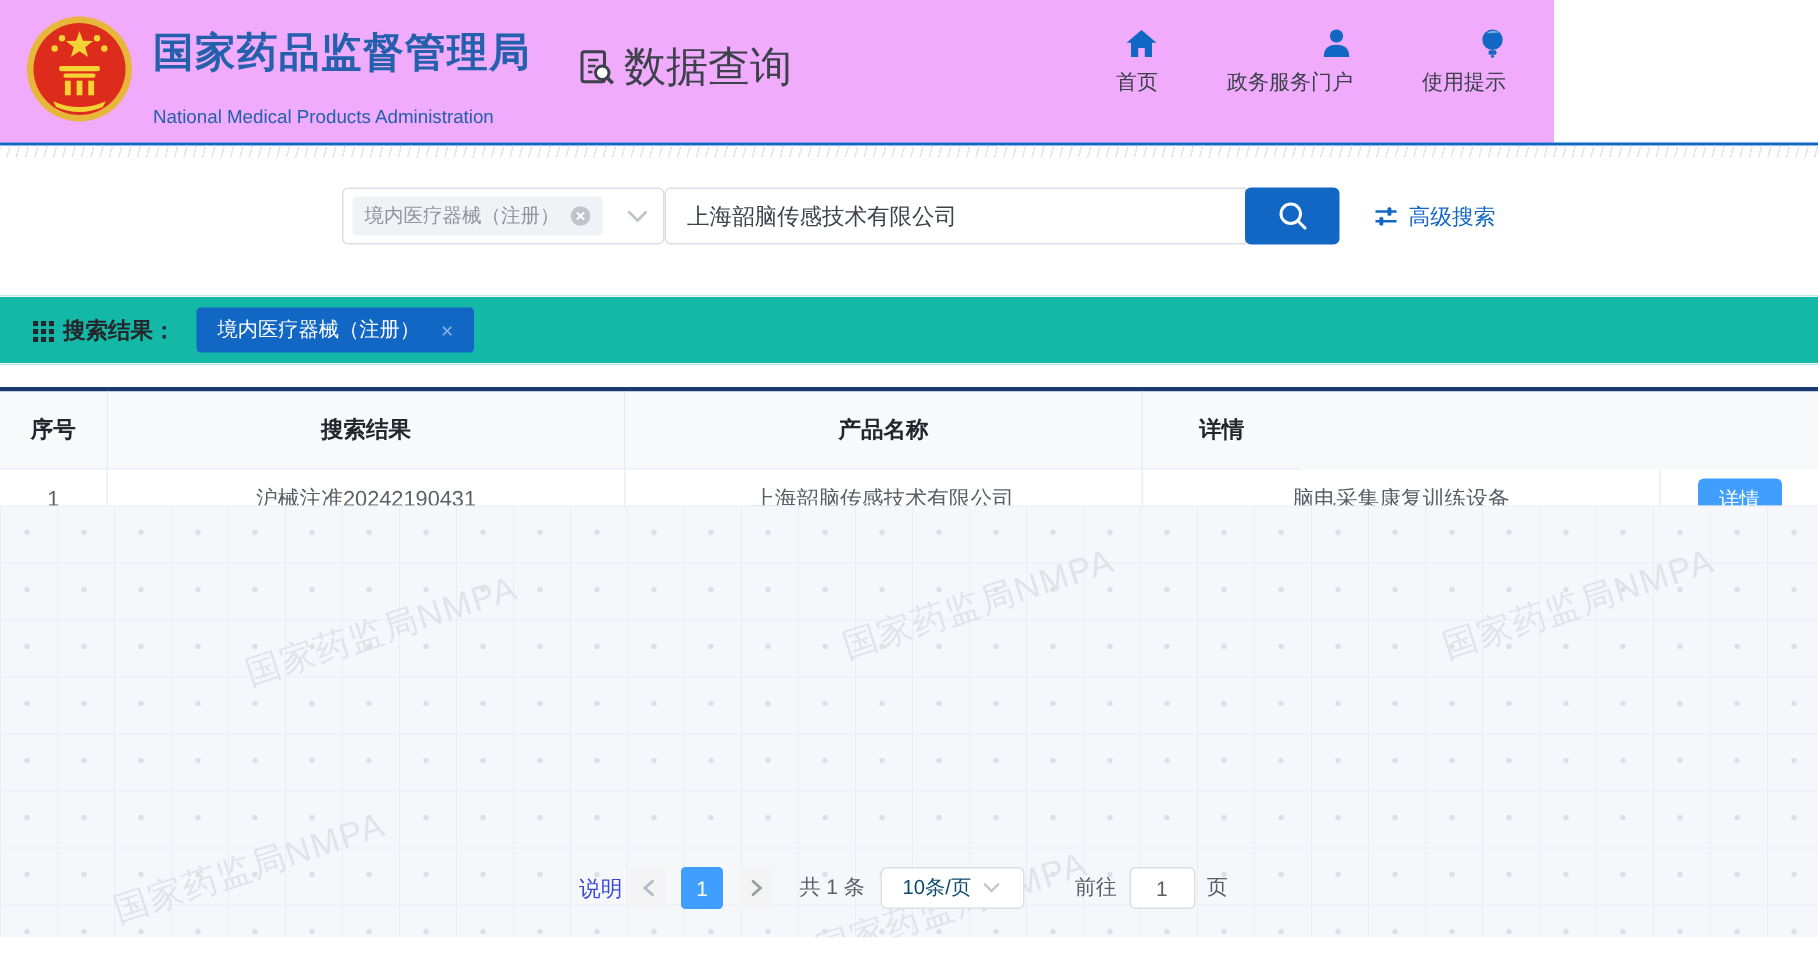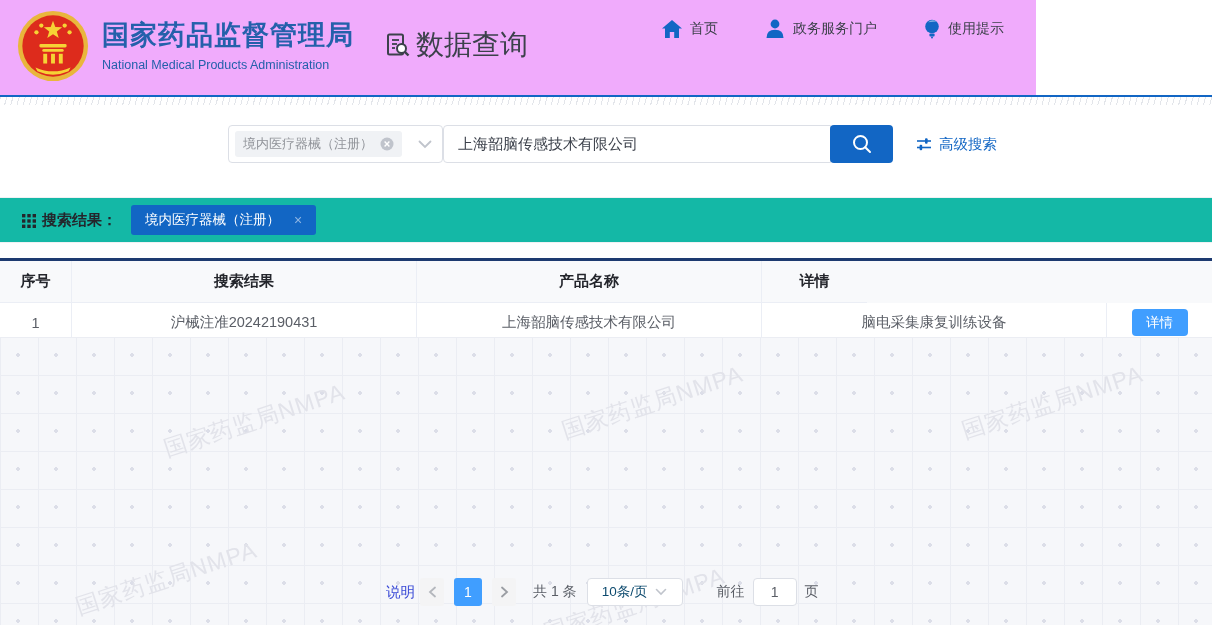--- a/index.html
+++ b/index.html
@@ -6,25 +6,25 @@
   html,body { width:1212px; height:638px; }
   body {
     font-family:"Liberation Sans","DejaVu Sans",sans-serif;
     background:#fff; position:relative; overflow:hidden; color:#333;
   }
   
   .header { position:absolute; top:0; left:0; width:1036px; height:95px; background:#f0abfc; }
   .emblem { position:absolute; left:16px; top:9px; width:74px; height:74px; }
   .org-block { position:absolute; left:102px; top:17px; }
   .org-name { font-size:27px; font-weight:bold; color:#2460ab; letter-spacing:1px; }
-  .org-en { font-size:12.5px; color:#2460ab; margin-top:5px; }
+  .org-en { font-size:12.5px; color:#2460ab; margin-top:18px; }
   .app-title { position:absolute; left:385px; top:26px; display:flex; align-items:center; gap:5px;
     font-size:28px; color:#3c414b; font-weight:500; cursor:pointer; }
   .top-nav { position:absolute; right:32px; top:19px; display:flex; gap:46px; }
-  .nav-item { display:flex; flex-direction:row; align-items:center; gap:7px; cursor:pointer; }
+  .nav-item { display:flex; flex-direction:column; align-items:flex-end; gap:7px; cursor:pointer; }
   .nav-item .lbl { font-size:14px; color:#3a3f48; }
   .divider-line { position:absolute; top:95px; left:0; width:1212px; height:2px; background:#1266c4; }
   .hatch { position:absolute; top:97px; left:0; width:1212px; height:8px;
     background:repeating-linear-gradient(105deg,#dcdfe5 0 1px,transparent 1px 6px); opacity:.8; }
 
   
   .cat-select { position:absolute; left:228px; top:125px; width:215px; height:38px;
     border:1px solid #dcdfe6; border-radius:4px; background:#fff;
     display:flex; align-items:center; padding:0 10px 0 6px; cursor:pointer; }
   .cat-tag { background:#f0f2f5; border-radius:3px; height:26px; display:flex; align-items:center;
@@ -45,21 +45,21 @@
     display:flex; align-items:center; padding-left:22px; }
   .results-label { display:flex; align-items:center; gap:5px; font-size:15px; font-weight:bold; color:#24262c; }
   .filter-tag { margin-left:14px; height:30px; background:#1266c4; color:#fff; border-radius:3px;
     display:flex; align-items:center; gap:14px; padding:0 14px; font-size:13.5px; cursor:default; }
   .filter-tag .x { color:#8fb6e4; font-size:14px; cursor:pointer; }
 
   
   .tbl { position:absolute; top:258px; left:0; width:1212px; }
   .tbl-topline { height:3px; background:#1d3a70; }
   .trow { display:flex; width:1212px; }
-  .trow.head { height:42px; background:#f8f9fb; }
+  .trow.head { height:52px; background:#f8f9fb; }
   .trow.body { height:40px; background:#fff; }
   .tcell { display:flex; align-items:center; justify-content:center; text-align:center;
     border-bottom:1px solid #ebeef5; border-right:1px solid #ebeef5; overflow:hidden; }
   .tcell:last-child { border-right:none; }
   .trow.head .tcell { font-size:15px; font-weight:bold; color:#24262c; }
   .trow.body .tcell { font-size:14.5px; color:#5a5e66; }
   .c0 { width:72px; } .c1 { width:345px; } .c2 { width:345px; } .c3 { width:345px; } .c4 { width:105px; }
   .detail-btn { background:#409eff; color:#fff; border:none; border-radius:4px;
     width:56px; height:27px; font-size:13.5px; cursor:pointer; font-family:inherit; }
 

